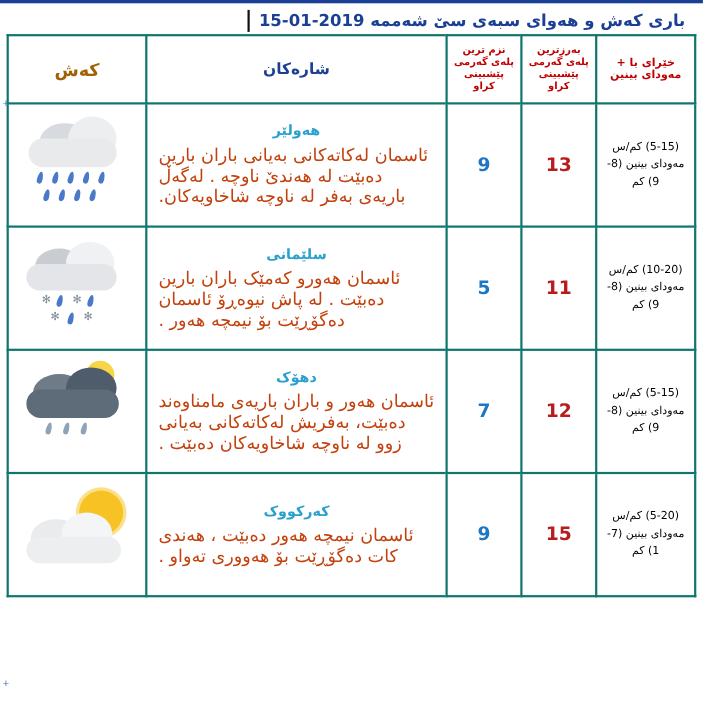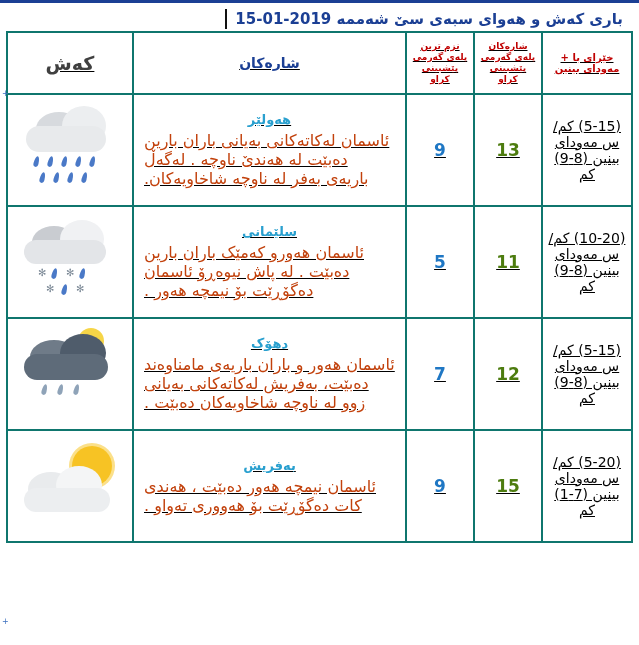--- a/index.html
+++ b/index.html
@@ -14,21 +14,20 @@
     overflow: hidden;
   }
   .page {
     position: relative;
     width: 639px;
     height: 645px;
     box-sizing: border-box;
     border-top: 3px solid #1b3f94;
     border-bottom: 1px solid #ffffff;
     background: #ffffff;
-    text-decoration: underline;
   }
   .header-band {
     padding: 6px 10px 2px 10px;
     text-align: right;
     direction: rtl;
   }
   .title-main {
     color: #1b3f94;
     font-size: 15px;
     font-weight: bold;
@@ -61,22 +60,22 @@
     border: 2px solid #0f766e;
     vertical-align: middle;
     padding: 2px 4px;
   }
   thead th {
     height: 56px;
     font-weight: bold;
     font-size: 11px;
   }
   .th-sky {
-    color: #404040;
-    font-size: 19px;
+    color: #a16207;
+    font-size: 16px;
     width: 116px;
   }
   .th-cities {
     color: #1b3f94;
     font-size: 14px;
   }
   .th-min {
     color: #c00000;
     font-size: 9px;
     line-height: 11px;
@@ -92,27 +91,27 @@
     color: #c00000;
     font-size: 10px;
     line-height: 11px;
     width: 80px;
   }
   tbody tr {
     height: 112px;
   }
   .cell-wind {
     text-align: center;
-    font-size: 14px;
+    font-size: 10px;
     line-height: 16px;
     color: #000000;
   }
   .cell-temp-max {
     text-align: center;
-    color: #4d7c0f;
+    color: #b91c1c;
     font-size: 17px;
     font-weight: bold;
   }
   .cell-temp-min {
     text-align: center;
     color: #1f77c4;
     font-size: 17px;
     font-weight: bold;
   }
   .city-name {
@@ -201,21 +200,21 @@
   </div>
 
   <div class="corner-mark mark-tl">+</div>
   <div class="corner-mark mark-bl">+</div>
 
   <div class="table-wrap">
     <table class="weather">
       <thead>
         <tr>
           <th class="th-wind">خێرای با + مەودای بینین</th>
-          <th class="th-max">شارەكان پلەی گەرمی پێشبینی کراو</th>
+          <th class="th-max">بەرزترین پلەی گەرمی پێشبینی کراو</th>
           <th class="th-min">نزم ترین پلەی گەرمی پێشبینی کراو</th>
           <th class="th-cities">شارەكان</th>
           <th class="th-sky">کەش</th>
         </tr>
       </thead>
       <tbody>
 
         <tr>
           <td class="cell-wind">(5-15) کم/س مەودای بینین (8-9) کم</td>
           <td class="cell-temp-max">13</td>
@@ -285,21 +284,21 @@
               <span class="drop" style="left:56px; top:60px; background:#8fa3b8;"></span>
             </span>
           </td>
         </tr>
 
         <tr>
           <td class="cell-wind">(5-20) کم/س مەودای بینین (7-1) کم</td>
           <td class="cell-temp-max">15</td>
           <td class="cell-temp-min">9</td>
           <td>
-            <div class="city-name">بەفریش</div>
+            <div class="city-name">کەرکووک</div>
             <div class="city-desc">ئاسمان نیمچە هەور دەبێت ، هەندی کات دەگۆڕێت بۆ هەووری تەواو .</div>
           </td>
           <td class="cell-icon">
             <span class="icon-box ic-sunny">
               <span class="sun"></span>
               <span class="cloud c1"></span>
               <span class="cloud c2"></span>
               <span class="cloud c3"></span>
             </span>
           </td>

